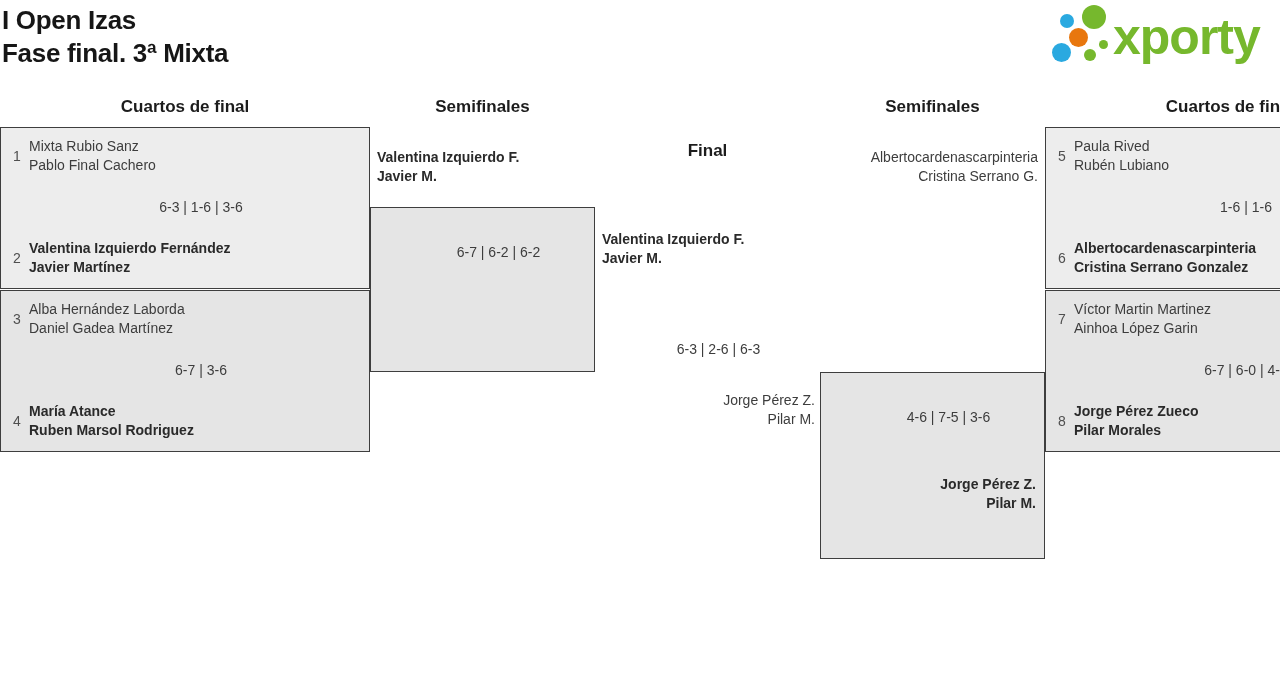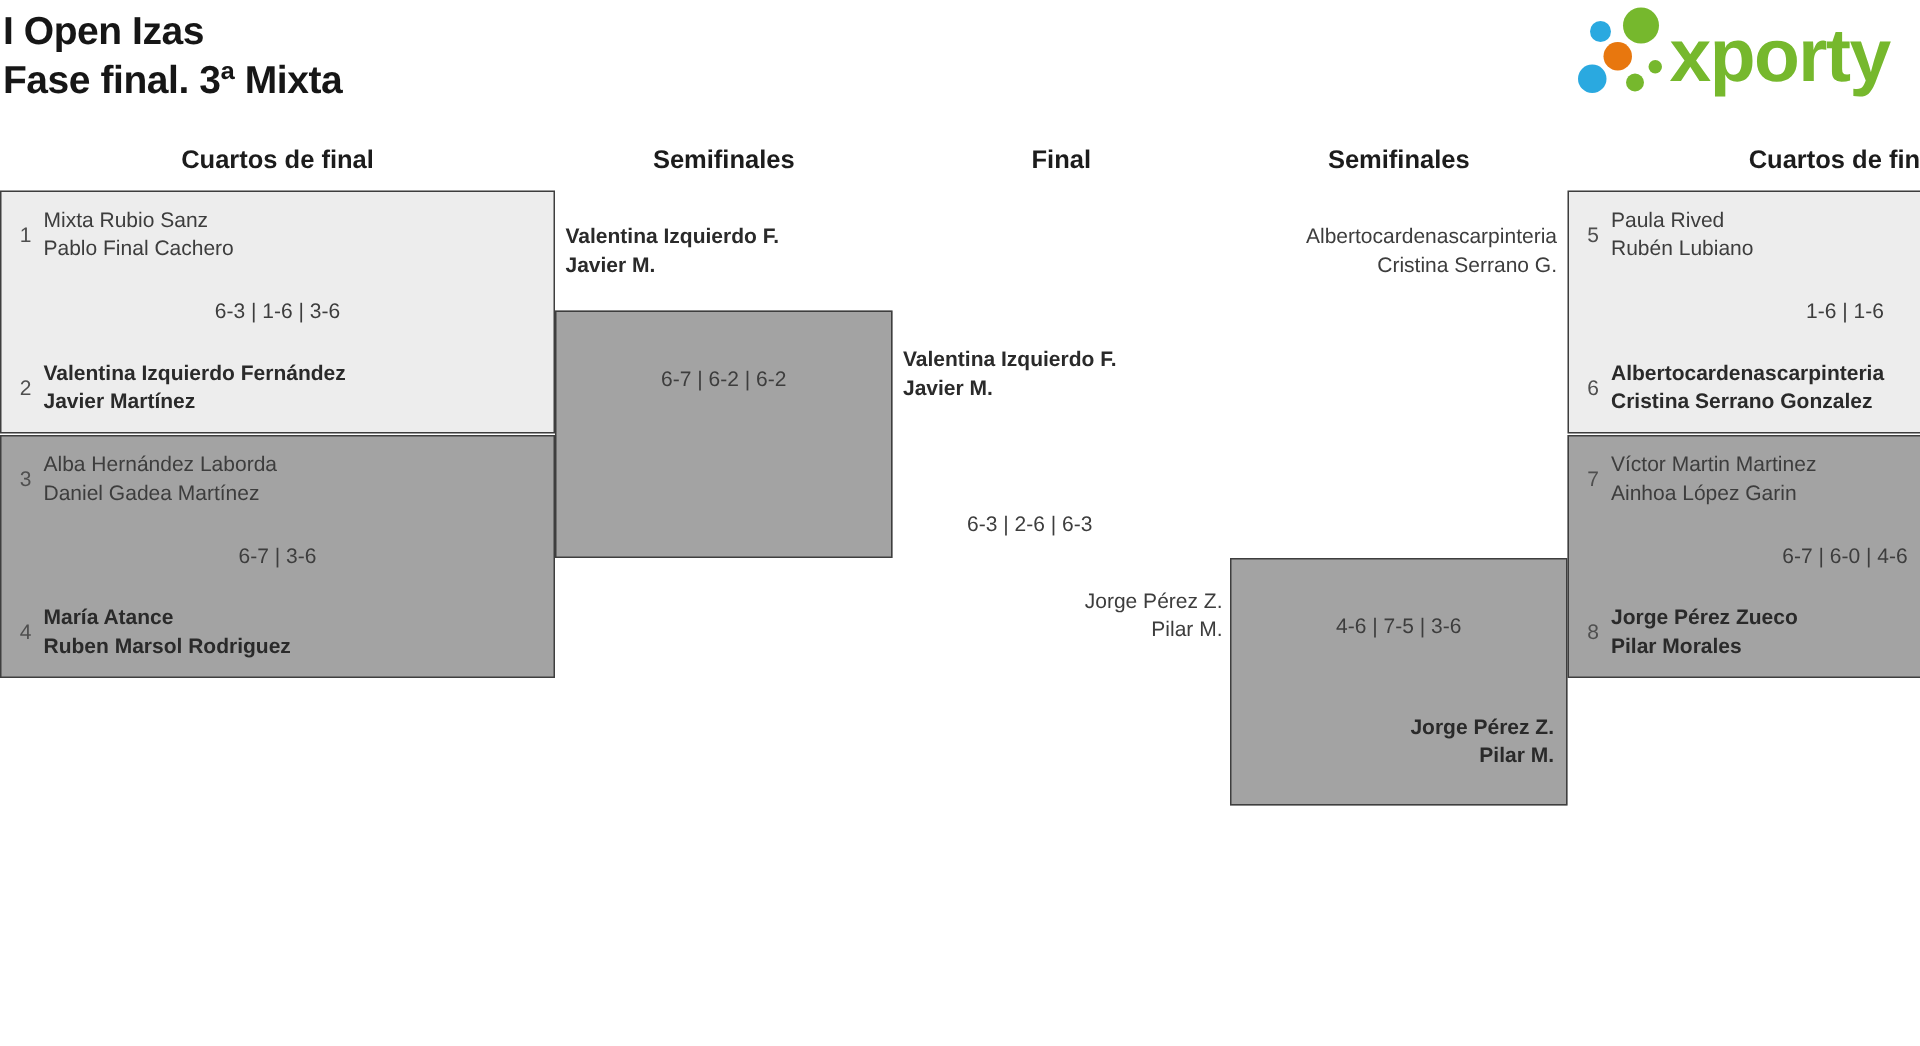--- a/index.html
+++ b/index.html
@@ -12,29 +12,29 @@
   .title{left:2px;top:4px;font-size:26px;line-height:33px;font-weight:700;color:#161616;letter-spacing:-0.3px;}
   
   .dot{position:absolute;border-radius:50%;}
   .dot-green{background:#76b82d;}
   .dot-blue{background:#2aa9e0;}
   .dot-orange{background:#e8770e;}
   .wordmark{position:absolute;left:1113px;top:12px;font-size:50px;line-height:50px;font-weight:700;color:#76b82d;letter-spacing:-1px;}
   
   .colhead{top:96px;font-size:17px;line-height:22px;font-weight:600;color:#1c1c1c;text-align:center;white-space:nowrap;overflow:hidden;}
   
-  .box{border:1px solid #3e3e3e;background:#a3a3a3;box-sizing:border-box;}
+  .box{border:1px solid #3e3e3e;background:#e5e5e5;box-sizing:border-box;}
   .box.gray{background:#ededed;}
   .qf{display:flex;flex-direction:column;justify-content:space-between;padding:9px 0 11px;}
   .team{display:flex;align-items:center;font-size:14px;line-height:19px;color:#3d3d3d;}
   .qf .team{padding:0 8px;}
   .seed{flex:none;width:16px;margin-right:4px;text-align:center;font-size:14px;color:#4f4f4f;}
   .names{white-space:nowrap;}
   .winner .names{font-weight:700;color:#2a2a2a;}
-  .score{font-size:14px;line-height:19px;color:#3d3d3d;text-align:center;white-space:nowrap;}
+  .score{font-size:14px;line-height:19px;color:#3d3d3d;text-align:center;white-space:nowrap;padding-left:32px;}
   
   .floatteam{font-size:14px;line-height:19px;color:#3d3d3d;white-space:nowrap;}
   .floatteam.winner{font-weight:700;color:#2a2a2a;}
   .alignright{text-align:right;}
   .sf-box{position:relative;}
   .sf-score{position:absolute;left:0;right:0;top:35px;}
   .sf-team{position:absolute;top:102px;}
 </style>
 </head>
 <body>
@@ -49,21 +49,21 @@
   <span class="dot dot-green" style="left:1082px;top:5px;width:24px;height:24px;"></span>
   <span class="dot dot-orange" style="left:1069px;top:28px;width:19px;height:19px;"></span>
   <span class="dot dot-blue" style="left:1052px;top:43px;width:19px;height:19px;"></span>
   <span class="dot dot-green" style="left:1084px;top:49px;width:12px;height:12px;"></span>
   <span class="dot dot-green" style="left:1099px;top:40px;width:9px;height:9px;"></span>
   <span class="wordmark">xporty</span>
 </div>
 
 <div class="abs colhead" style="left:0;width:370px;">Cuartos de final</div>
 <div class="abs colhead" style="left:370px;width:225px;">Semifinales</div>
-<div class="abs colhead" style="left:595px;width:225px;">Final</div>
+<div class="abs colhead" style="left:595px;width:225px;margin-top:44px;">Final</div>
 <div class="abs colhead" style="left:820px;width:225px;">Semifinales</div>
 <div class="abs colhead" style="left:1045px;width:370px;">Cuartos de final</div>
 
 <div class="abs box gray qf" style="left:0;top:127px;width:370px;height:162px;">
   <div class="team">
     <span class="seed">1</span>
     <span class="names">
       <div>Mixta Rubio Sanz</div>
       <div>Pablo Final Cachero</div>
     </span>
@@ -111,21 +111,21 @@
 <div class="abs score" style="left:574px;top:324px;width:225px;margin-top:16px;">6-3 | 2-6 | 6-3</div>
 <div class="abs floatteam alignright" style="left:595px;top:391px;width:220px;">
   <div>Jorge Pérez Z.</div>
   <div>Pilar M.</div>
 </div>
 
 <div class="abs floatteam alignright" style="left:820px;top:148px;width:218px;">
   <div>Albertocardenascarpinteria</div>
   <div>Cristina Serrano G.</div>
 </div>
-<div class="abs box sf-box" style="left:820px;top:207px;width:225px;height:165px;">
+<div class="abs box sf-box" style="left:820px;top:207px;width:225px;height:187px;">
   <div class="score sf-score">4-6 | 7-5 | 3-6</div>
   <div class="floatteam winner alignright sf-team" style="right:8px;left:8px;">
     <div>Jorge Pérez Z.</div>
     <div>Pilar M.</div>
   </div>
 </div>
 
 <div class="abs box gray qf" style="left:1045px;top:127px;width:370px;height:162px;">
   <div class="team">
     <span class="seed">5</span>

